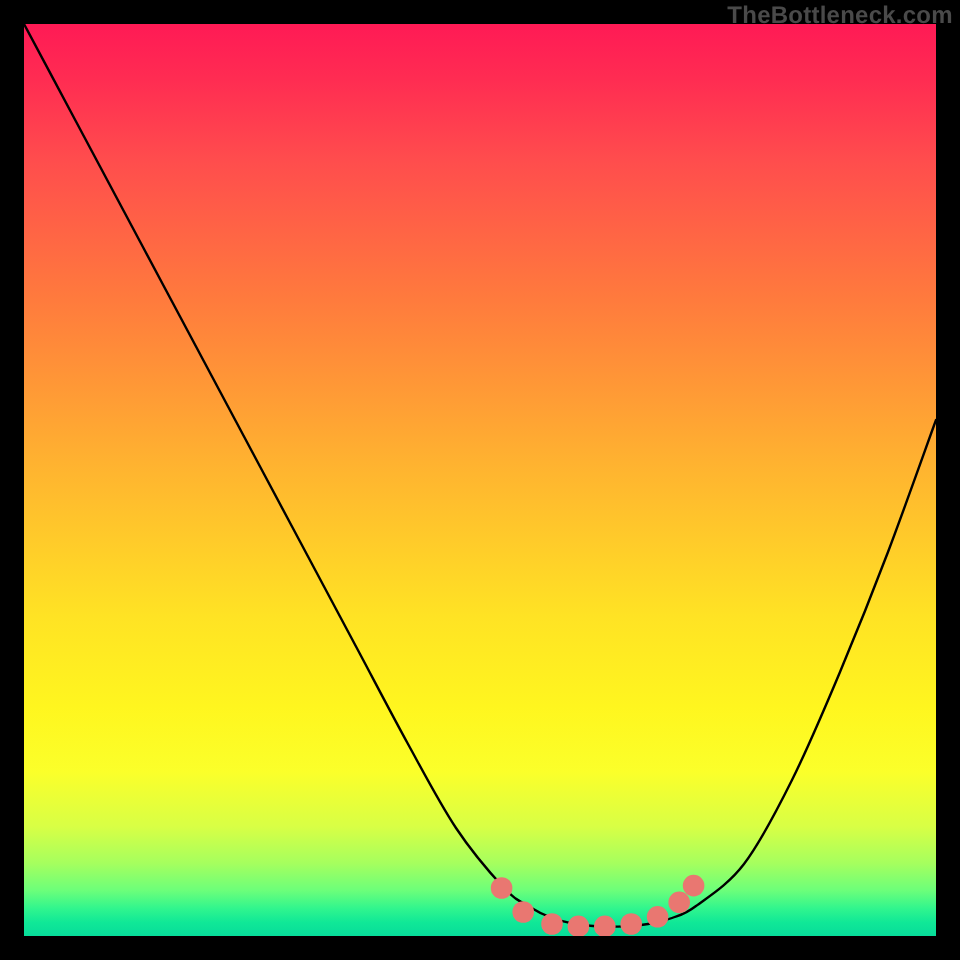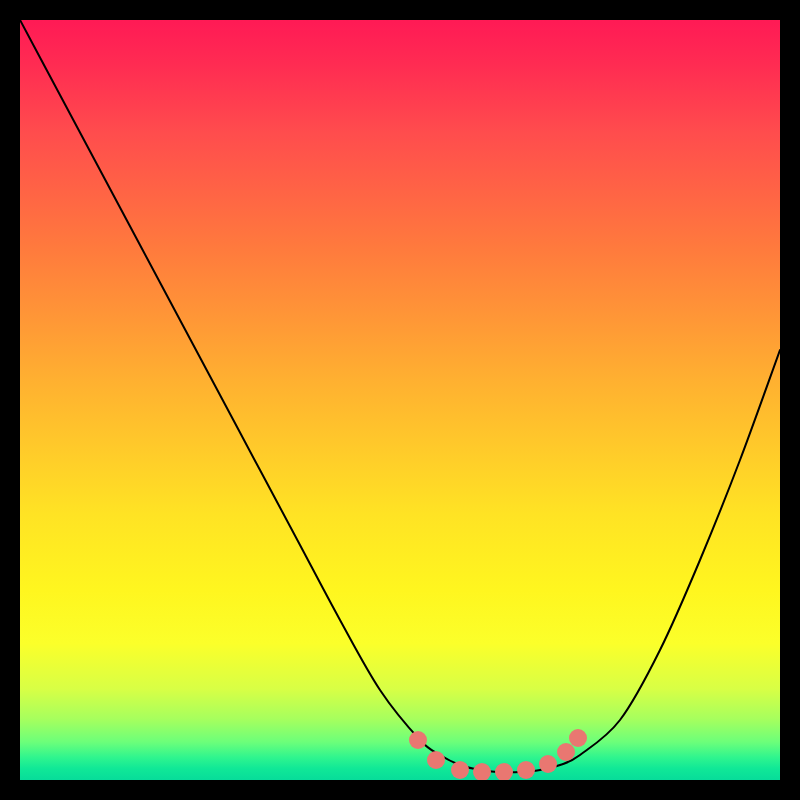--- a/index.html
+++ b/index.html
@@ -71,13 +71,14 @@
           <circle cx="440" cy="750" r="9" fill="#e97771"></circle>
           <circle cx="462" cy="752" r="9" fill="#e97771"></circle>
           <circle cx="484" cy="752" r="9" fill="#e97771"></circle>
           <circle cx="506" cy="750" r="9" fill="#e97771"></circle>
           <circle cx="528" cy="744" r="9" fill="#e97771"></circle>
           <circle cx="546" cy="732" r="9" fill="#e97771"></circle>
           <circle cx="558" cy="718" r="9" fill="#e97771"></circle>
         </g>
     </svg>
   </div>
+  <div class="watermark">TheBottleneck.com</div>
 </div>
 
 </body></html>

